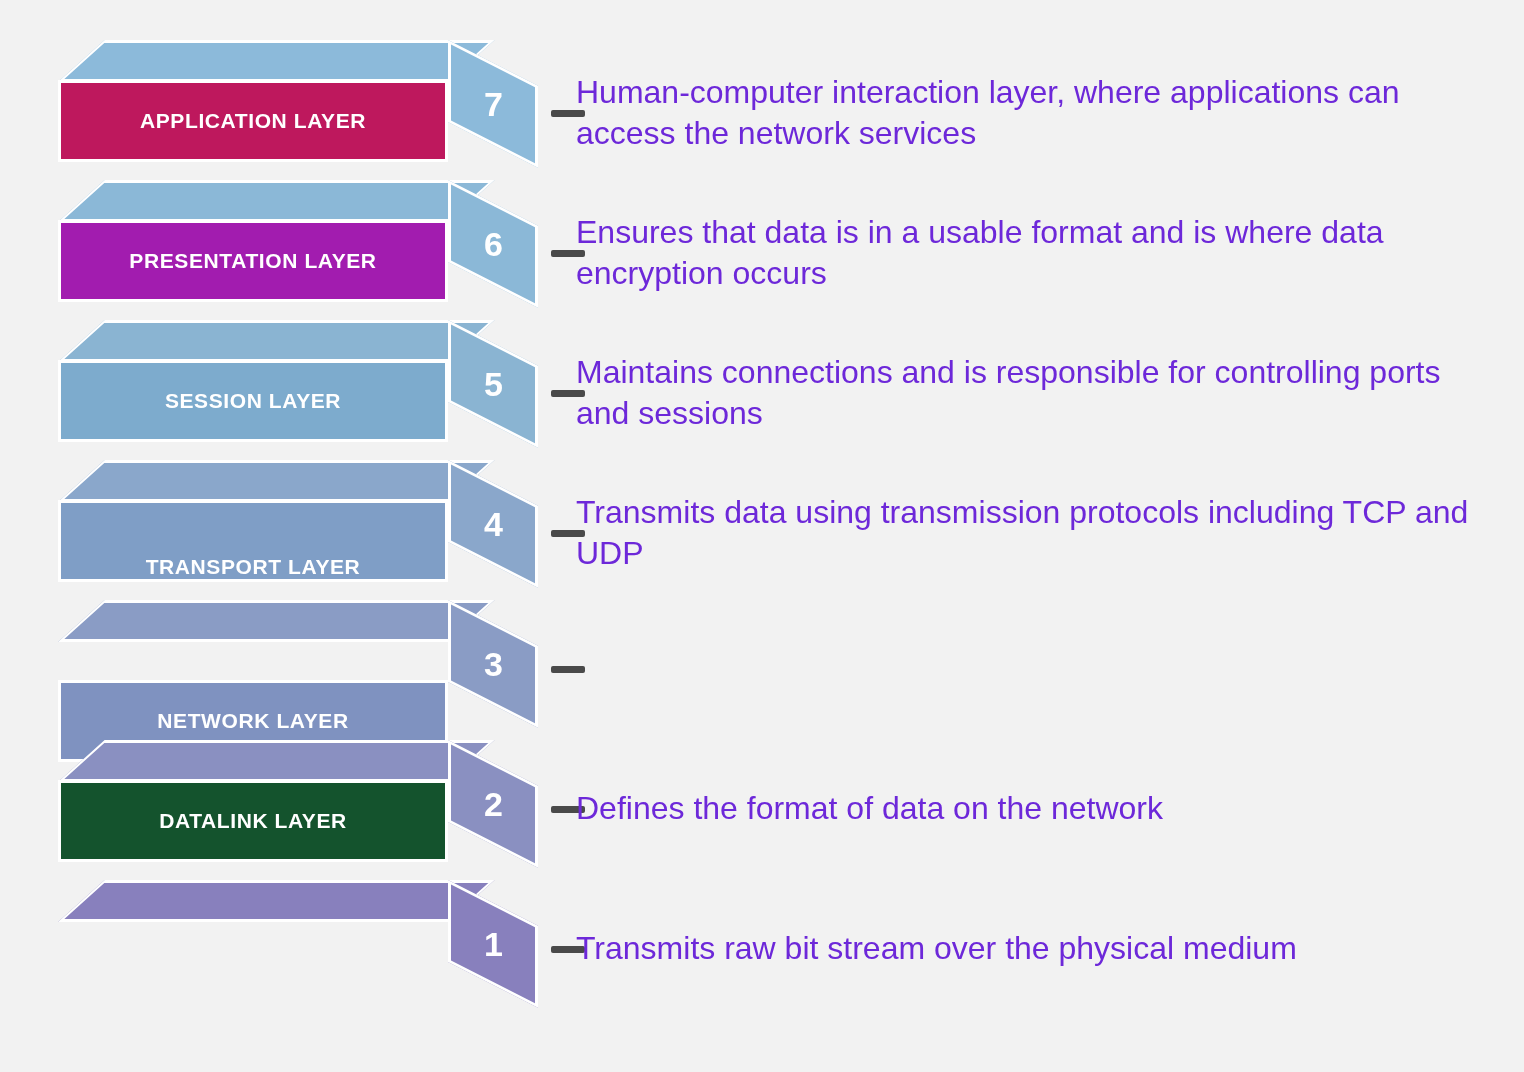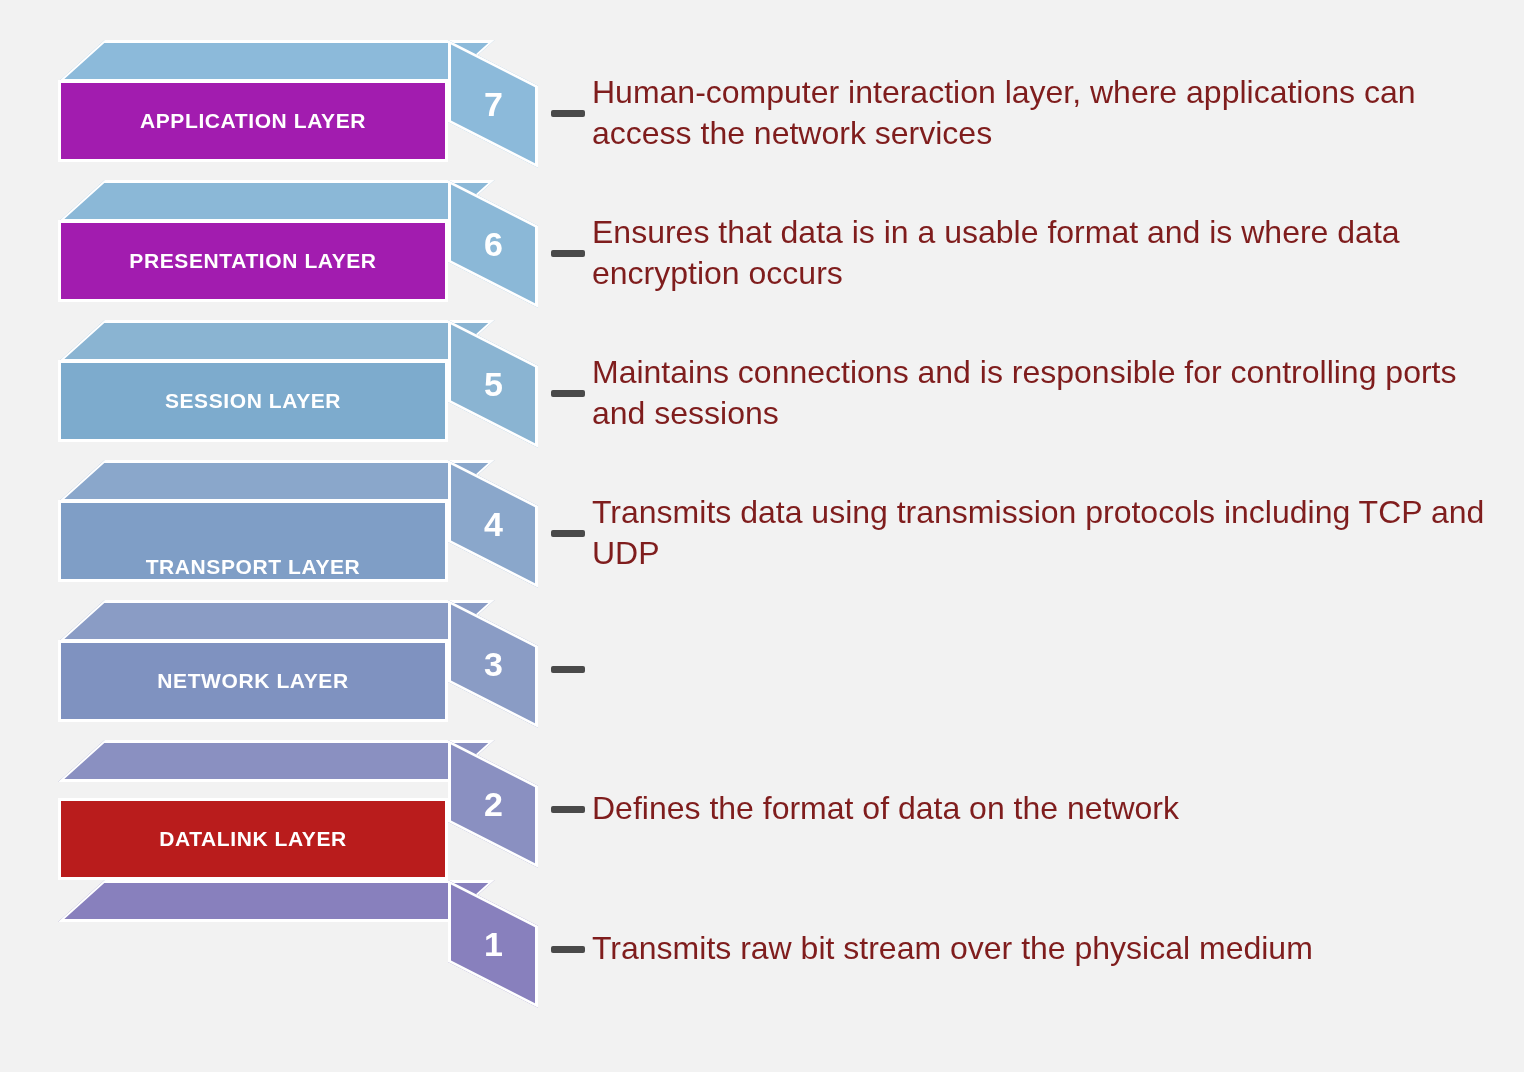--- a/index.html
+++ b/index.html
@@ -102,44 +102,44 @@
     left: 551px;
     width: 34px;
     height: 7px;
     border-radius: 2px;
     background: #4a4a4a;
   }
 
   
   .desc {
     position: absolute;
-    left: 592px;
+    left: 576px;
     width: 900px;
-    color: #7f1d1d;
+    color: #6d28d9;
     font-size: 32px;
     line-height: 1.28;
     font-weight: normal;
   }
   .desc.two-line { top: 50px; }
   .desc.one-line { top: 66px; }
 
   .dash.two-line { top: 88px; }
   .dash.one-line { top: 84px; }
 </style>
 </head>
 <body>
 
 <div id="osi-diagram">
     <div class="layer-row" style="top: 22px;">
       <div class="box">
         <div class="face-top" style="background: rgb(140, 186, 218);"></div>
         <div class="face-side" style="background: rgb(140, 186, 218);">
           <span class="layer-number">7</span>
         </div>
-        <div class="face-front" style="background: #a21caf;">
+        <div class="face-front" style="background: #be185d;">
           <span class="layer-name">APPLICATION LAYER</span>
         </div>
       </div>
       <div class="dash two-line"></div>
       <div class="desc two-line">Human-computer interaction layer, where applications can access the network services</div>
     </div>
     <div class="layer-row" style="top: 162px;">
       <div class="box">
         <div class="face-top" style="background: rgb(139, 184, 215);"></div>
         <div class="face-side" style="background: rgb(139, 184, 215);">
@@ -177,33 +177,33 @@
       </div>
       <div class="dash two-line"></div>
       <div class="desc two-line">Transmits data using transmission protocols including TCP and UDP</div>
     </div>
     <div class="layer-row" style="top: 582px;">
       <div class="box">
         <div class="face-top" style="background: rgb(138, 156, 197);"></div>
         <div class="face-side" style="background: rgb(138, 156, 197);">
           <span class="layer-number">3</span>
         </div>
-        <div class="face-front" style="background: rgb(127, 146, 192);">
+        <div class="face-front" style="background: rgb(127, 146, 192); margin-top: 40px;">
           <span class="layer-name">NETWORK LAYER</span>
         </div>
       </div>
       <div class="dash one-line"></div>
     </div>
     <div class="layer-row" style="top: 722px;">
       <div class="box">
         <div class="face-top" style="background: rgb(138, 144, 193);"></div>
         <div class="face-side" style="background: rgb(138, 144, 193);">
           <span class="layer-number">2</span>
         </div>
-        <div class="face-front" style="background: #b91c1c; margin-top: 18px;">
+        <div class="face-front" style="background: #14532d;">
           <span class="layer-name">DATALINK LAYER</span>
         </div>
       </div>
       <div class="dash one-line"></div>
       <div class="desc one-line">Defines the format of data on the network</div>
     </div>
     <div class="layer-row" style="top: 862px;">
       <div class="box">
         <div class="face-top" style="background: rgb(136, 128, 189);"></div>
         <div class="face-side" style="background: rgb(136, 128, 189);">

